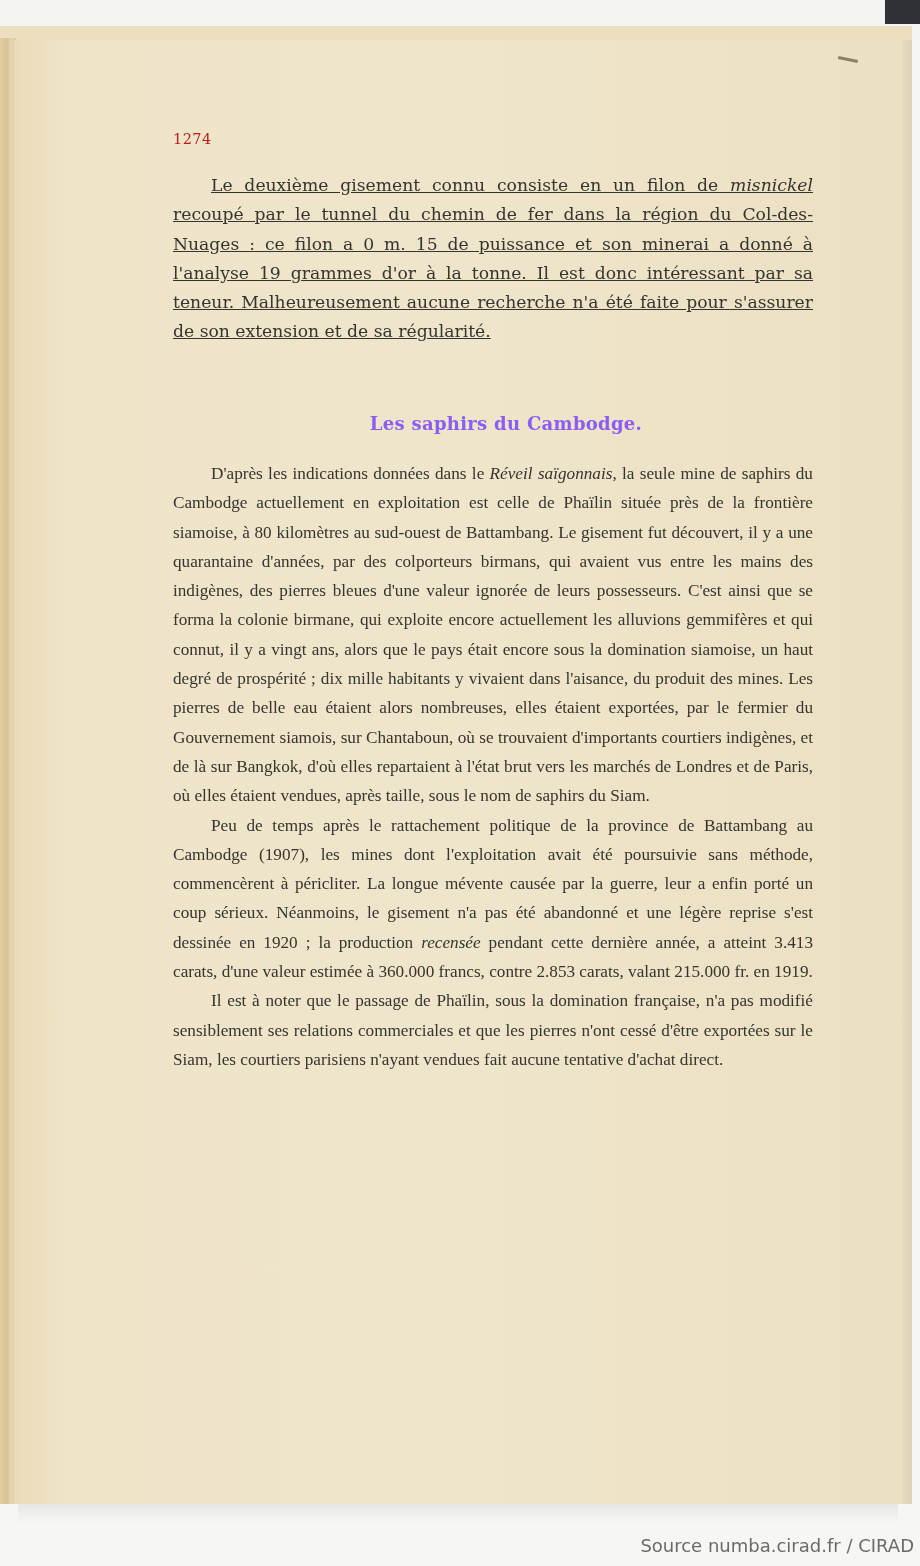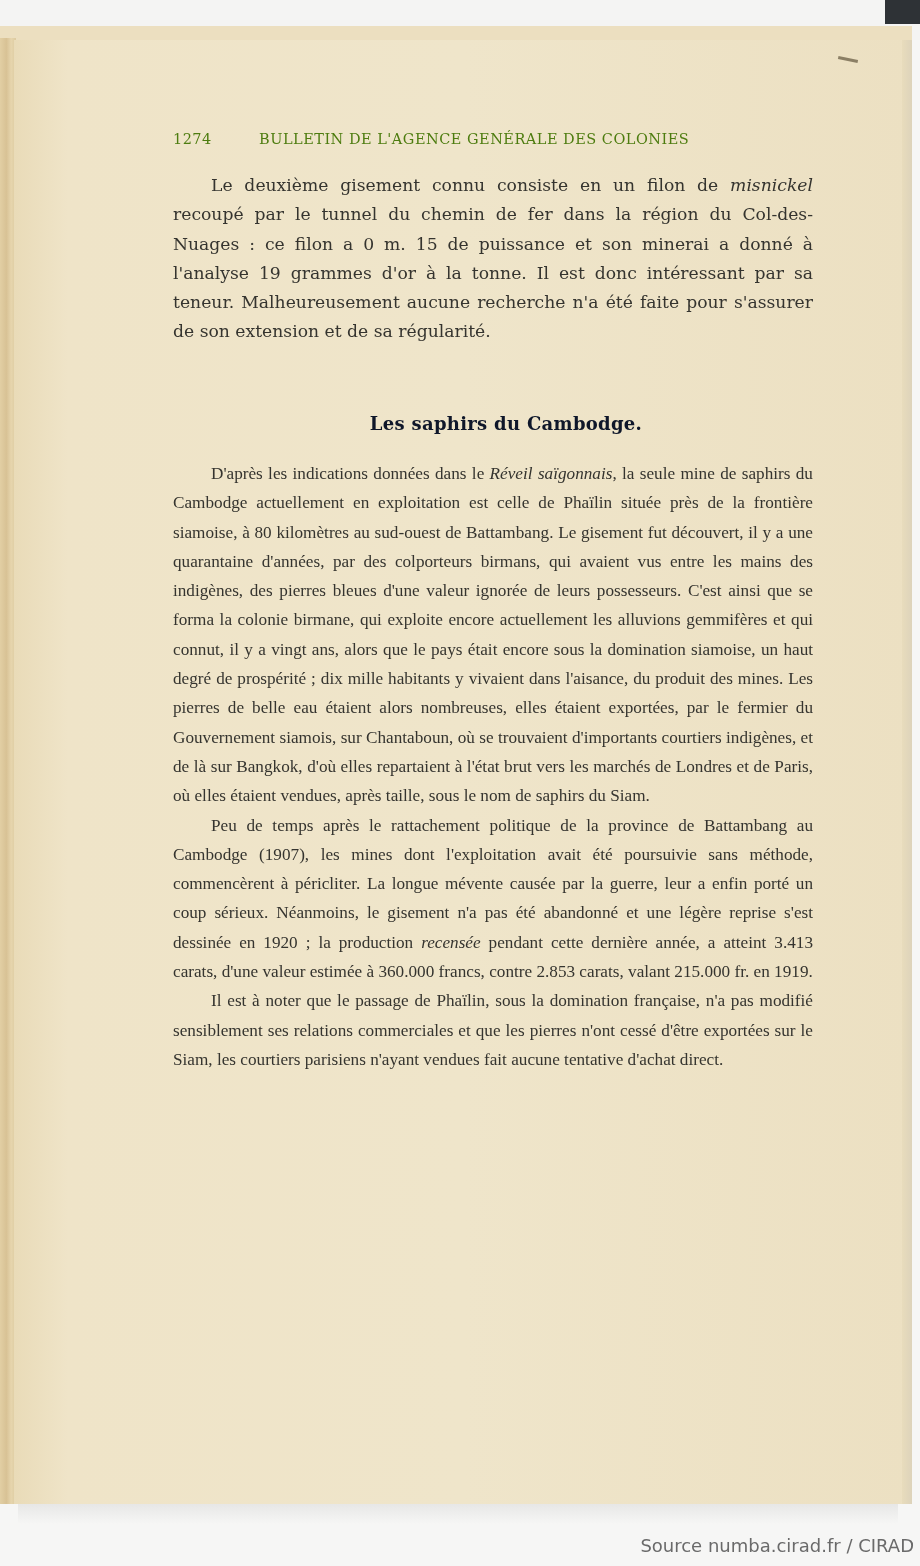--- a/index.html
+++ b/index.html
@@ -24,38 +24,38 @@
       background:linear-gradient(90deg,#e2cfa4,#d8c295 40%,#e6d5ad 70%,#dccaa0);
     }
     .edge-right {
       position:absolute; right:0; top:14px; width:10px; bottom:0;
       background:linear-gradient(90deg,#e8dcbc,#ddd3bb);
     }
     .shadow-bottom { position:absolute; left:18px; top:1504px; width:880px; height:20px; background:linear-gradient(#e7e7e6,#f6f6f5); }
 
     .header {
       position:absolute; left:173px; top:131px; width:540px;
-      color:#4d7c0f; font-size:14.5px; letter-spacing:0.4px;
+      color:#b91c1c; font-size:14.5px; letter-spacing:0.4px;
       display:flex;
     }
     .header .page-number { width:86px; }
     .header .running-title { font-variant:small-caps; letter-spacing:0.5px; }
 
     .body-text {
       position:absolute; left:173px; width:640px;
       font-size:17.2px; line-height:29.3px; color:#35342f;
       text-align:justify;
     }
     .para { margin:0; }
     .para.indent { text-indent:38px; }
     .it { font-style:italic; }
 
     .section-title {
       position:absolute; left:173px; top:413px; width:666px; text-align:center;
-      font-size:18px; font-weight:bold; color:#0f172a; letter-spacing:0.3px;
+      font-size:18px; font-weight:bold; color:#8b5cf6; letter-spacing:0.3px;
     }
 
     .source-caption {
       position:absolute; right:6px; bottom:10px;
       font-family:"DejaVu Sans", sans-serif; font-size:18px; color:#6a6a6a;
     }
     .mark { position:absolute; background:#8b7f65; }
   </style>
 </head>
 <body>
@@ -67,24 +67,23 @@
   <div class="edge-left"></div>
   <div class="page-inner"></div>
   <div class="edge-right"></div>
 </div>
 <div class="shadow-bottom"></div>
 
 <div class="mark" style="left:838px;top:58px;width:20px;height:3px;transform:rotate(12deg);"></div>
 
 <div class="header">
   <span class="page-number">1274</span>
-  <span class="running-title">BULLETIN DE L'AGENCE GENÉRALE DES COLONIES</span>
 </div>
 
-<div class="body-text" style="top:171px;">
+<div class="body-text" style="top:171px;text-decoration:underline;">
   <p class="para indent"><span>Le deuxième gisement connu consiste en un filon de </span><span class="it">misnickel</span><span> recoupé par le tunnel du chemin de fer dans la région du Col-des-Nuages : ce filon a 0 m. 15 de puissance et son minerai a donné à l'analyse 19 grammes d'or à la tonne. Il est donc intéressant par sa teneur. Malheureusement aucune recherche n'a été faite pour s'assurer de son extension et de sa régularité.</span></p>
 </div>
 
 <div class="section-title">Les saphirs du Cambodge.</div>
 
 <div class="body-text" style="top:459px;font-family:Liberation Serif, serif;">
   <p class="para indent"><span>D'après les indications données dans le </span><span class="it">Réveil saïgonnais</span><span>, la seule mine de saphirs du Cambodge actuellement en exploitation est celle de Phaïlin située près de la frontière siamoise, à 80 kilomètres au sud-ouest de Battambang. Le gisement fut découvert, il y a une quarantaine d'années, par des colporteurs birmans, qui avaient vus entre les mains des indigènes, des pierres bleues d'une valeur ignorée de leurs possesseurs. C'est ainsi que se forma la colonie birmane, qui exploite encore actuellement les alluvions gemmifères et qui connut, il y a vingt ans, alors que le pays était encore sous la domination siamoise, un haut degré de prospérité ; dix mille habitants y vivaient dans l'aisance, du produit des mines. Les pierres de belle eau étaient alors nombreuses, elles étaient exportées, par le fermier du Gouvernement siamois, sur Chantaboun, où se trouvaient d'importants courtiers indigènes, et de là sur Bangkok, d'où elles repartaient à l'état brut vers les marchés de Londres et de Paris, où elles étaient vendues, après taille, sous le nom de saphirs du Siam.</span></p>
   <p class="para indent"><span>Peu de temps après le rattachement politique de la province de Battambang au Cambodge (1907), les mines dont l'exploitation avait été poursuivie sans méthode, commencèrent à péricliter. La longue mévente causée par la guerre, leur a enfin porté un coup sérieux. Néanmoins, le gisement n'a pas été abandonné et une légère reprise s'est dessinée en 1920 ; la production </span><span class="it">recensée</span><span> pendant cette dernière année, a atteint 3.413 carats, d'une valeur estimée à 360.000 francs, contre 2.853 carats, valant 215.000 fr. en 1919.</span></p>
   <p class="para indent">Il est à noter que le passage de Phaïlin, sous la domination française, n'a pas modifié sensiblement ses relations commerciales et que les pierres n'ont cessé d'être exportées sur le Siam, les courtiers parisiens n'ayant vendues fait aucune tentative d'achat direct.</p>
 </div>

